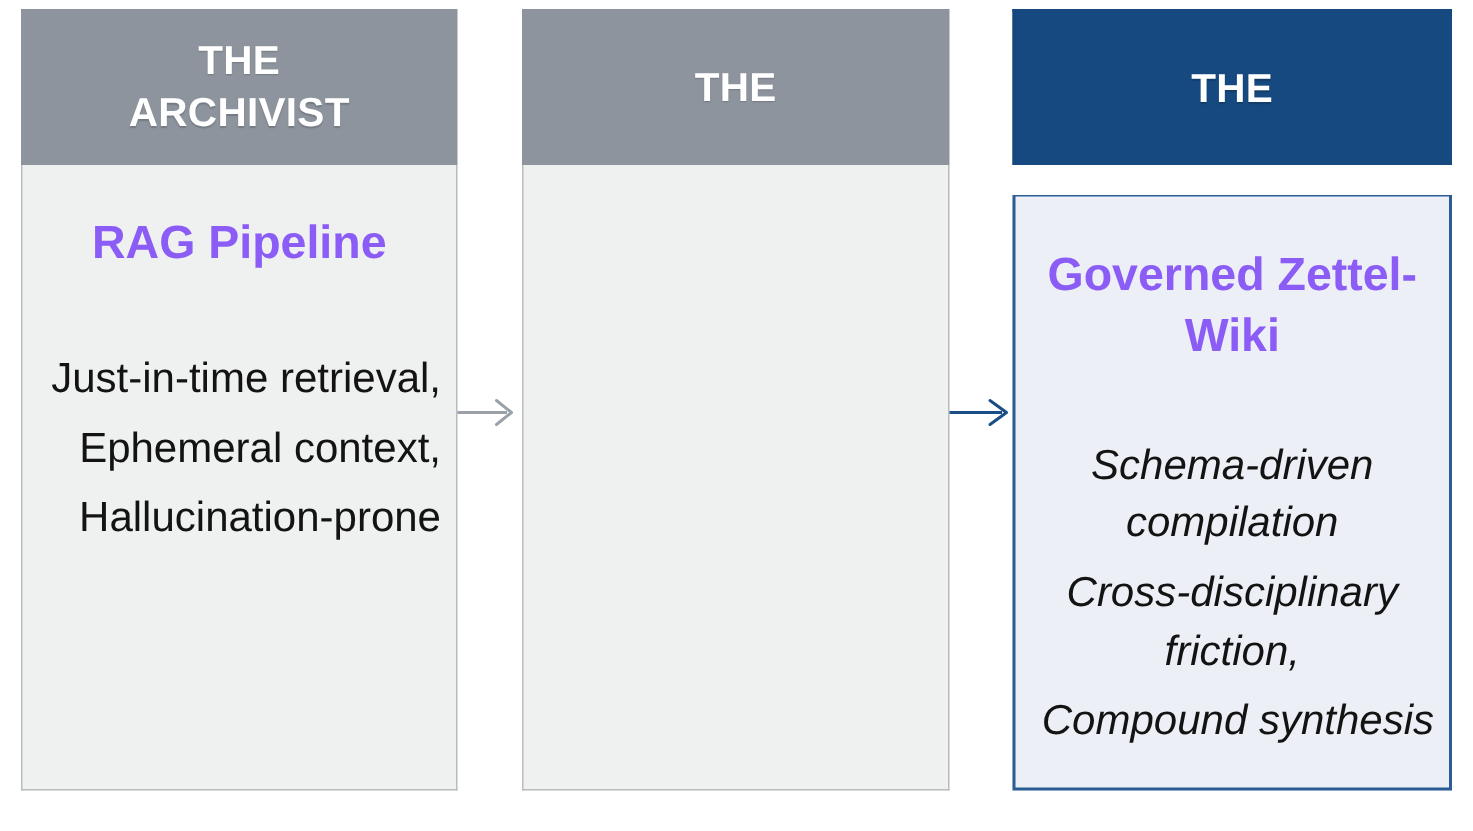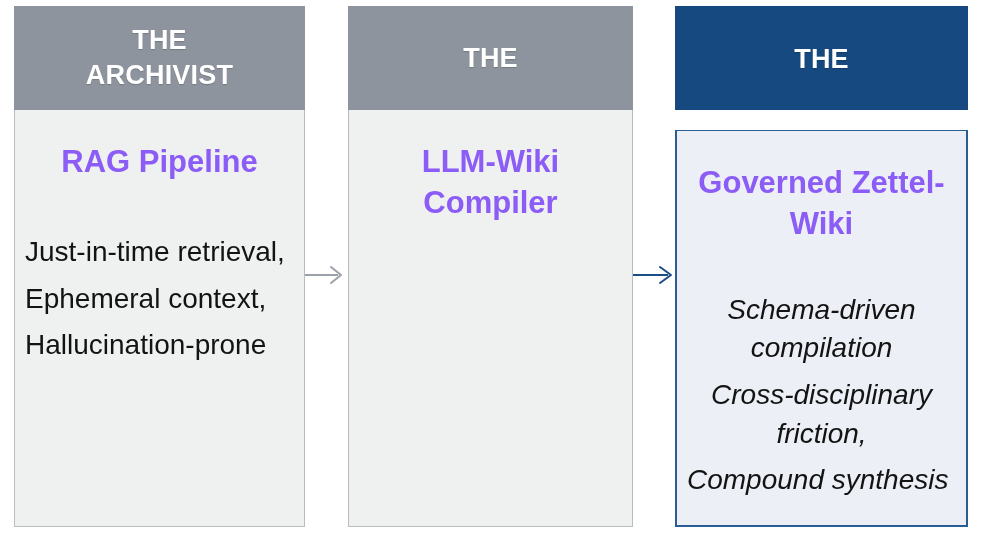--- a/index.html
+++ b/index.html
@@ -93,21 +93,21 @@
     line-height: 1.32;
     text-align: center;
     margin: 12px 0 0 0;
     max-width: 100%;
   }
 
   .lines {
     margin-top: 50px;
     display: flex;
     flex-direction: column;
-    align-items: flex-start;
+    align-items: flex-end;
     width: 100%;
   }
 
   .line {
     font-size: 28px;
     font-weight: normal;
     color: #131313;
     line-height: 1.38;
     text-align: center;
     margin: 0 0 8px 0;
@@ -151,21 +151,20 @@
       <path d="M1 13 H34" stroke="#9aa1a8" stroke-width="2" fill="none"></path>
       <path d="M27 5 L37 13 L27 21" stroke="#9aa1a8" stroke-width="2" fill="none" stroke-linecap="round" stroke-linejoin="round"></path>
     </svg>
   </div>
 
   <div class="column col-2">
     <div class="col-header">
       <span>THE</span>
     </div>
     <div class="col-body">
-      <div class="subtitle">LLM-Wiki Compiler</div>
     </div>
   </div>
 
   <div class="arrow arrow-2">
     <svg width="44" height="26" viewBox="0 0 44 26">
       <path d="M1 13 H36" stroke="#1b4d86" stroke-width="2" fill="none"></path>
       <path d="M28 5 L39 13 L28 21" stroke="#1b4d86" stroke-width="2" fill="none" stroke-linecap="round" stroke-linejoin="round"></path>
     </svg>
   </div>
 

